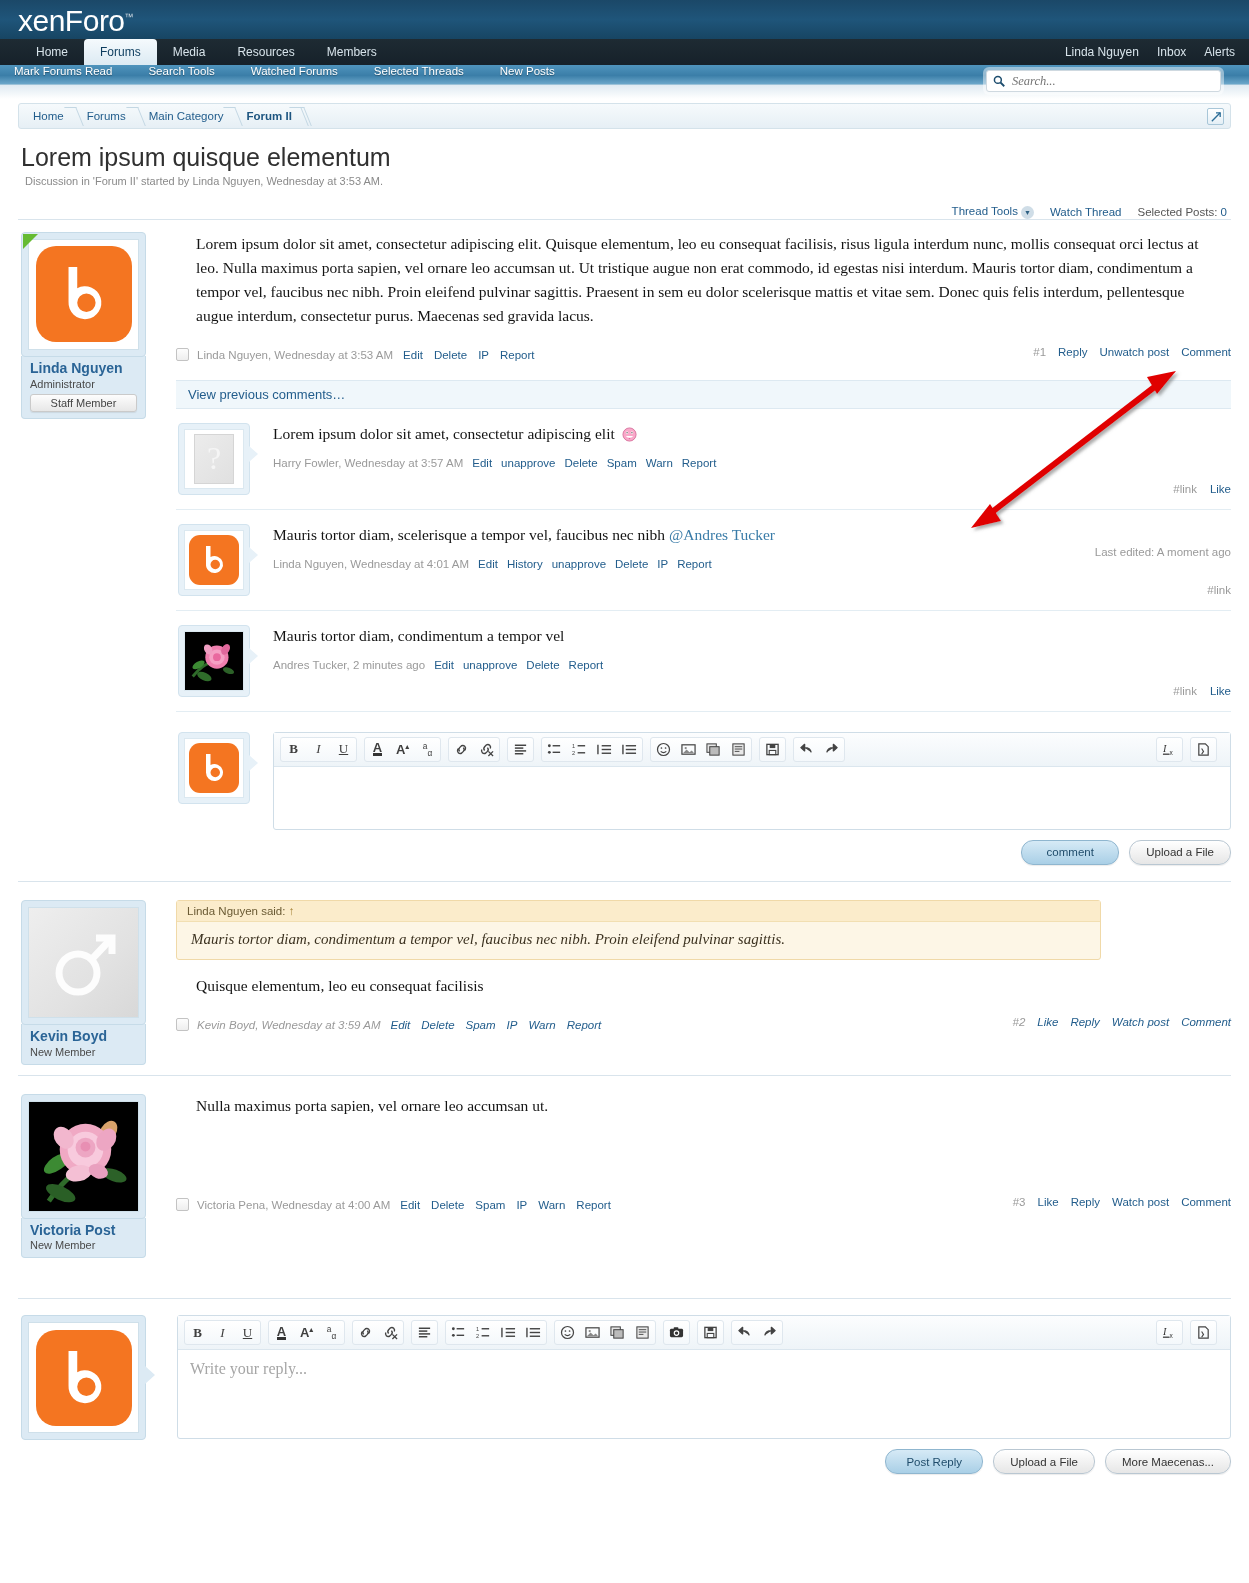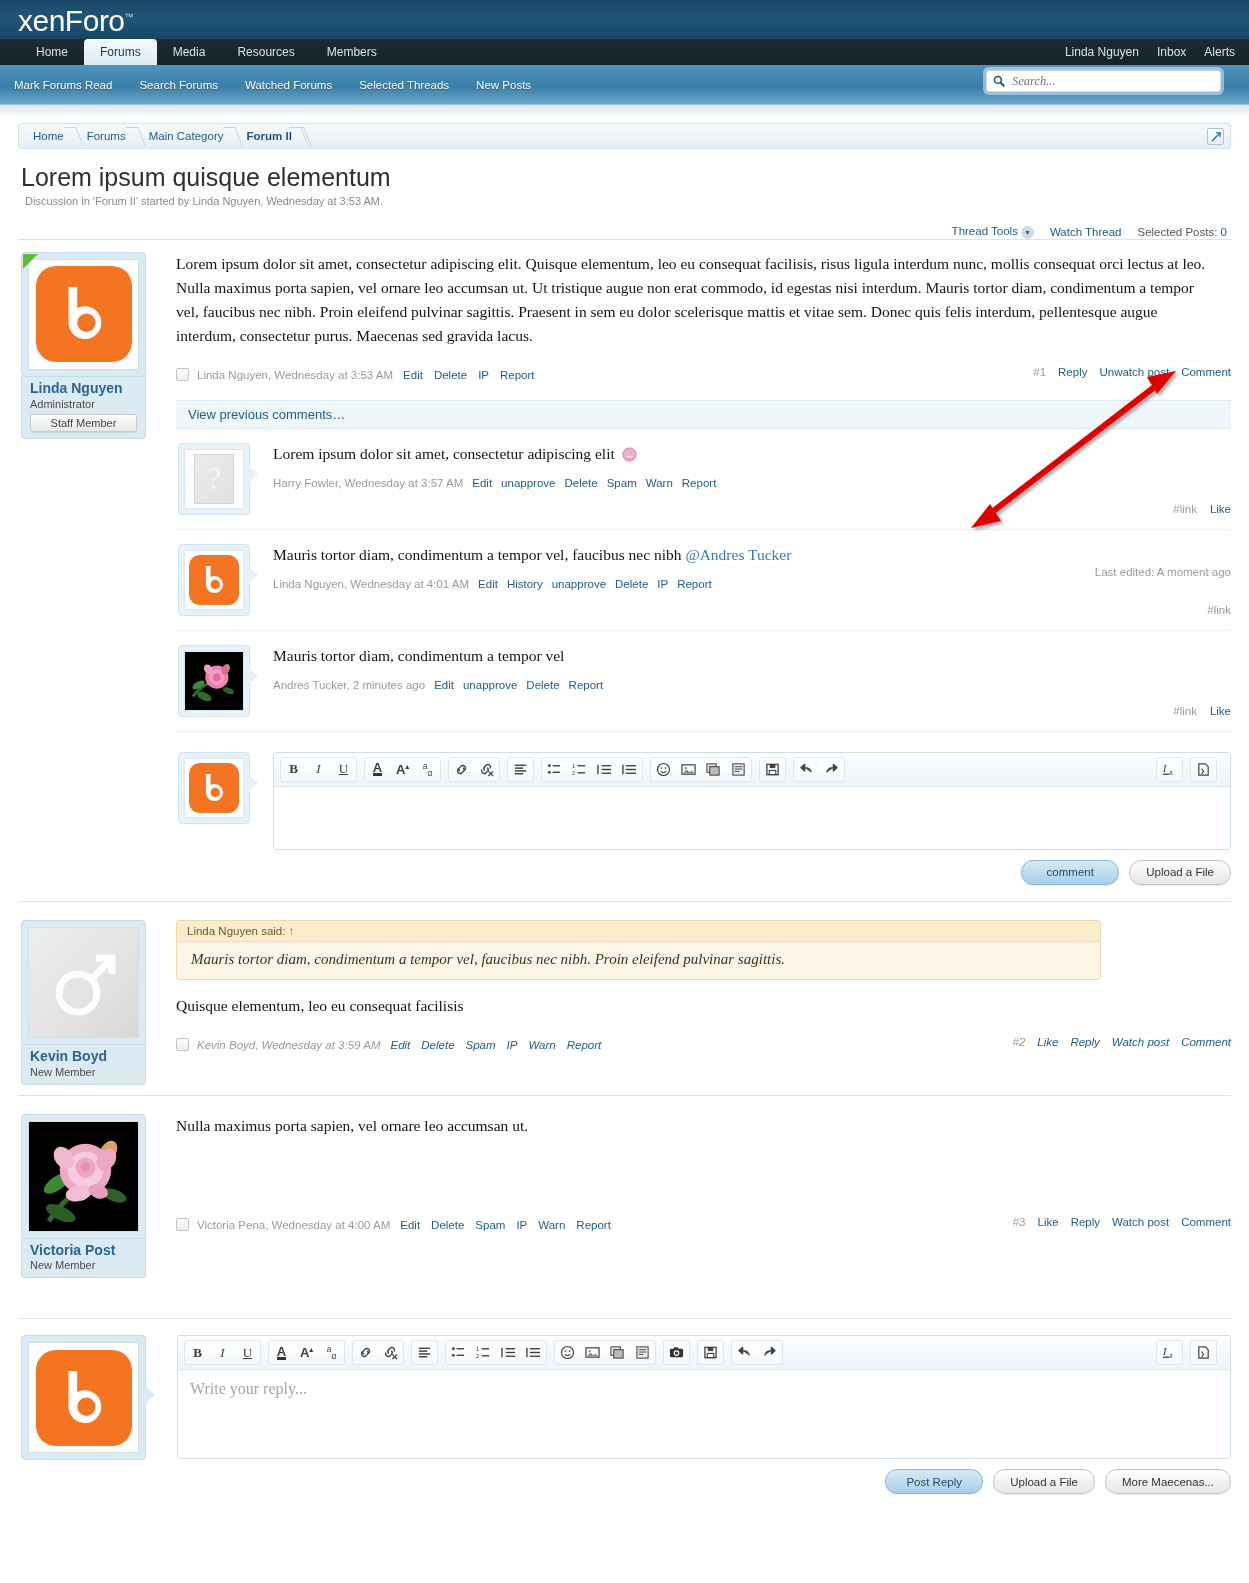--- a/index.html
+++ b/index.html
@@ -44,24 +44,24 @@
     color:#0c3c5e;
     border-radius:4px 4px 0 0;
   }
   .navright {
     position:absolute; right:14px; top:0; height:26px;
     display:flex; align-items:center; gap:18px;
   }
   .navright a { color:#d7e3ea; font-size:12px; text-decoration:none; cursor:pointer; }
 
   .subnav {
-    height:40px;
+    height:20px;
     background:linear-gradient(to bottom,#4f94bd 0%,#3b7ea8 55%,#6ba7ca 100%);
-    display:flex; align-items:center;
-    padding-left:14px; gap:27px;
+    display:flex; 
+    padding-left:14px; gap:36px;
     position:relative;
     border-bottom:1px solid #9cc2d8;
   }
   .subnav a {
     color:#fff; font-size:11.5px; text-decoration:none; cursor:pointer;
     text-shadow:0 1px 1px rgba(0,0,0,.35);
   }
   .searchbox {
     position:absolute; right:28px; top:5px;
     width:235px; height:22px;
@@ -223,20 +223,21 @@
     box-shadow:0 1px 1px rgba(0,0,0,.08);
   }
   .av-wrap.photo .av-inner { padding:0; }
 
   .post-main { flex:1; margin-left:30px; position:relative; }
 
   .msgbody {
     font-family:"Liberation Serif", serif;
     font-size:15.5px; line-height:1.55; color:#141414;
     padding-right:20px;
+    margin-left:20px;
   }
 
   .post-footer {
     margin-top:18px;
     display:flex; align-items:center;
     font-size:11.5px;
     position:relative;
     min-height:18px;
   }
   .chk {
@@ -481,21 +482,21 @@
   </div>
   <div class="navright">
     <a>Linda Nguyen</a>
     <a>Inbox</a>
     <a>Alerts</a>
   </div>
 </div>
 
 <div class="subnav">
   <a>Mark Forums Read</a>
-  <a>Search Forums</a>
+  <a>Search Tools</a>
   <a>Watched Forums</a>
   <a>Selected Threads</a>
   <a>New Posts</a>
 
   <div class="searchbox">
     <svg viewBox="0 0 16 16">
         <circle cx="6.5" cy="6.5" r="4.6" fill="none" stroke="#1d4d6e" stroke-width="2"></circle>
         <line x1="10" y1="10" x2="15" y2="15" stroke="#1d4d6e" stroke-width="2.4"></line>
       </svg>
     <input type="text" placeholder="Search..." style="">
@@ -610,21 +611,21 @@
             <div class="c-av-inner">
               <div class="av-b">
                 <svg viewBox="0 0 60 64">
                     <path d="M14 4 h9 v22 a17 17 0 1 1 -9 14 z M23 41 a9.5 9.5 0 1 0 19 0 a9.5 9.5 0 1 0 -19 0 z" fill="#fff"></path>
                   </svg>
               </div>
             </div>
           </div>
           <div class="c-body">
             <div class="c-text">
-              <span>Mauris tortor diam, condimentum a tempor vel, faucibus nec nibh </span><span class="mention">@Andres Tucker</span>
+              <span>Mauris tortor diam, scelerisque a tempor vel, faucibus nec nibh </span><span class="mention">@Andres Tucker</span>
             </div>
             <div class="c-edited">Last edited: A moment ago</div>
             <div class="c-meta">
               <span>Linda Nguyen, Wednesday at 4:01 AM</span>
               <a>Edit</a>
               <a>History</a>
               <a>unapprove</a>
               <a>Delete</a>
               <a>IP</a>
               <a>Report</a>

